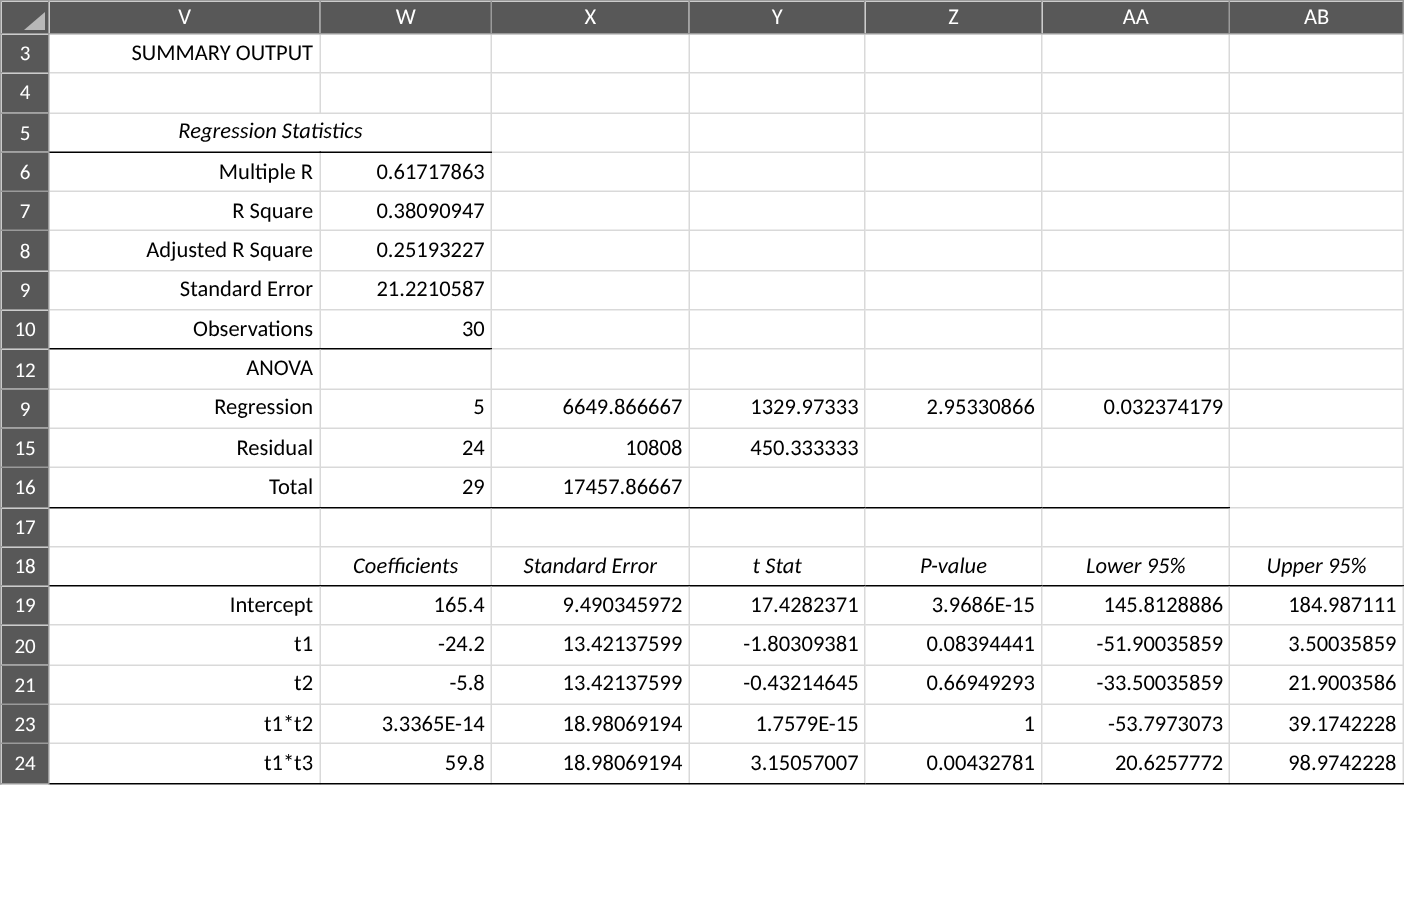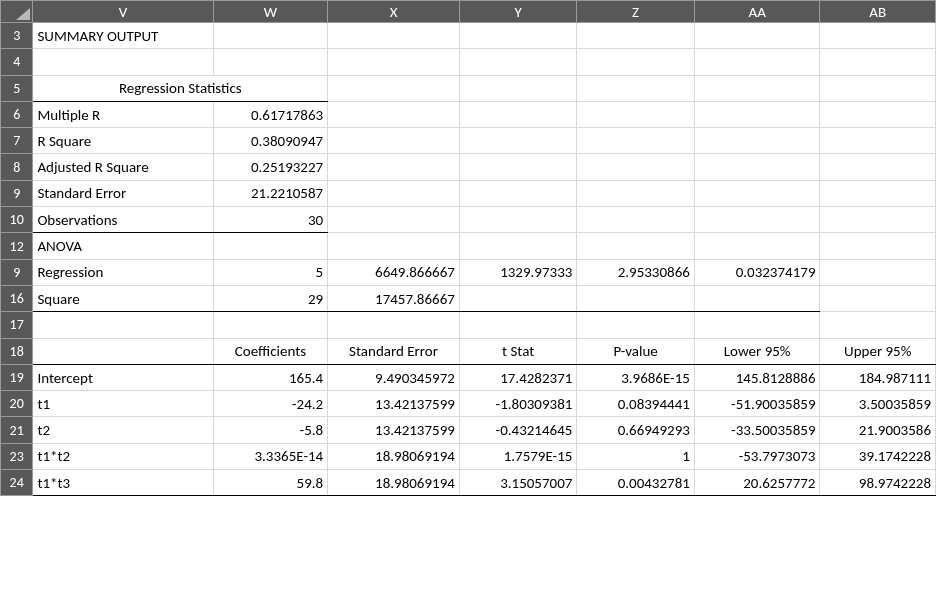--- a/index.html
+++ b/index.html
@@ -63,23 +63,23 @@
     border-color: transparent transparent #b8b8b8 transparent;
   }
   .col-V  { width: 178px; }
   .col-W  { width: 113px; }
   .col-X  { width: 130px; }
   .col-Y  { width: 116px; }
   .col-Z  { width: 116px; }
   .col-AA { width: 124px; }
   .col-AB { width: 114px; }
   .num { text-align: right; margin-top: 21px; }
-  .lbl { text-align: left; }
+  .lbl { text-align: right; }
   .center { text-align: center; }
-  .italic { }
+  .italic { font-style: italic; }
   .bt-thin { border-top: 1px solid #000 !important; }
   .bb-thin { border-bottom: 1px solid #000 !important; }
 </style>
 </head>
 <body>
 
 <div class="sheet">
 <table>
   <colgroup>
     <col style="width:32px">
@@ -197,22 +197,32 @@
           <td class="rownum">9</td>
           <td class="lbl">Regression</td>
           <td class="num">5</td>
           <td class="num">6649.866667</td>
           <td class="num">1329.97333</td>
           <td class="num">2.95330866</td>
           <td class="num">0.032374179</td>
           <td></td>
         </tr>
         <tr>
+          <td class="rownum">15</td>
+          <td class="lbl">Residual</td>
+          <td class="num">24</td>
+          <td class="num">10808</td>
+          <td class="num">450.333333</td>
+          <td class="num"></td>
+          <td class="num"></td>
+          <td></td>
+        </tr>
+        <tr>
           <td class="rownum">16</td>
-          <td class="lbl bb-thin">Square</td>
+          <td class="lbl bb-thin">Total</td>
           <td class="num bb-thin">29</td>
           <td class="num bb-thin">17457.86667</td>
           <td class="num bb-thin"></td>
           <td class="num bb-thin"></td>
           <td class="num bb-thin"></td>
           <td></td>
         </tr>
         <tr>
           <td class="rownum">17</td>
           <td></td>

